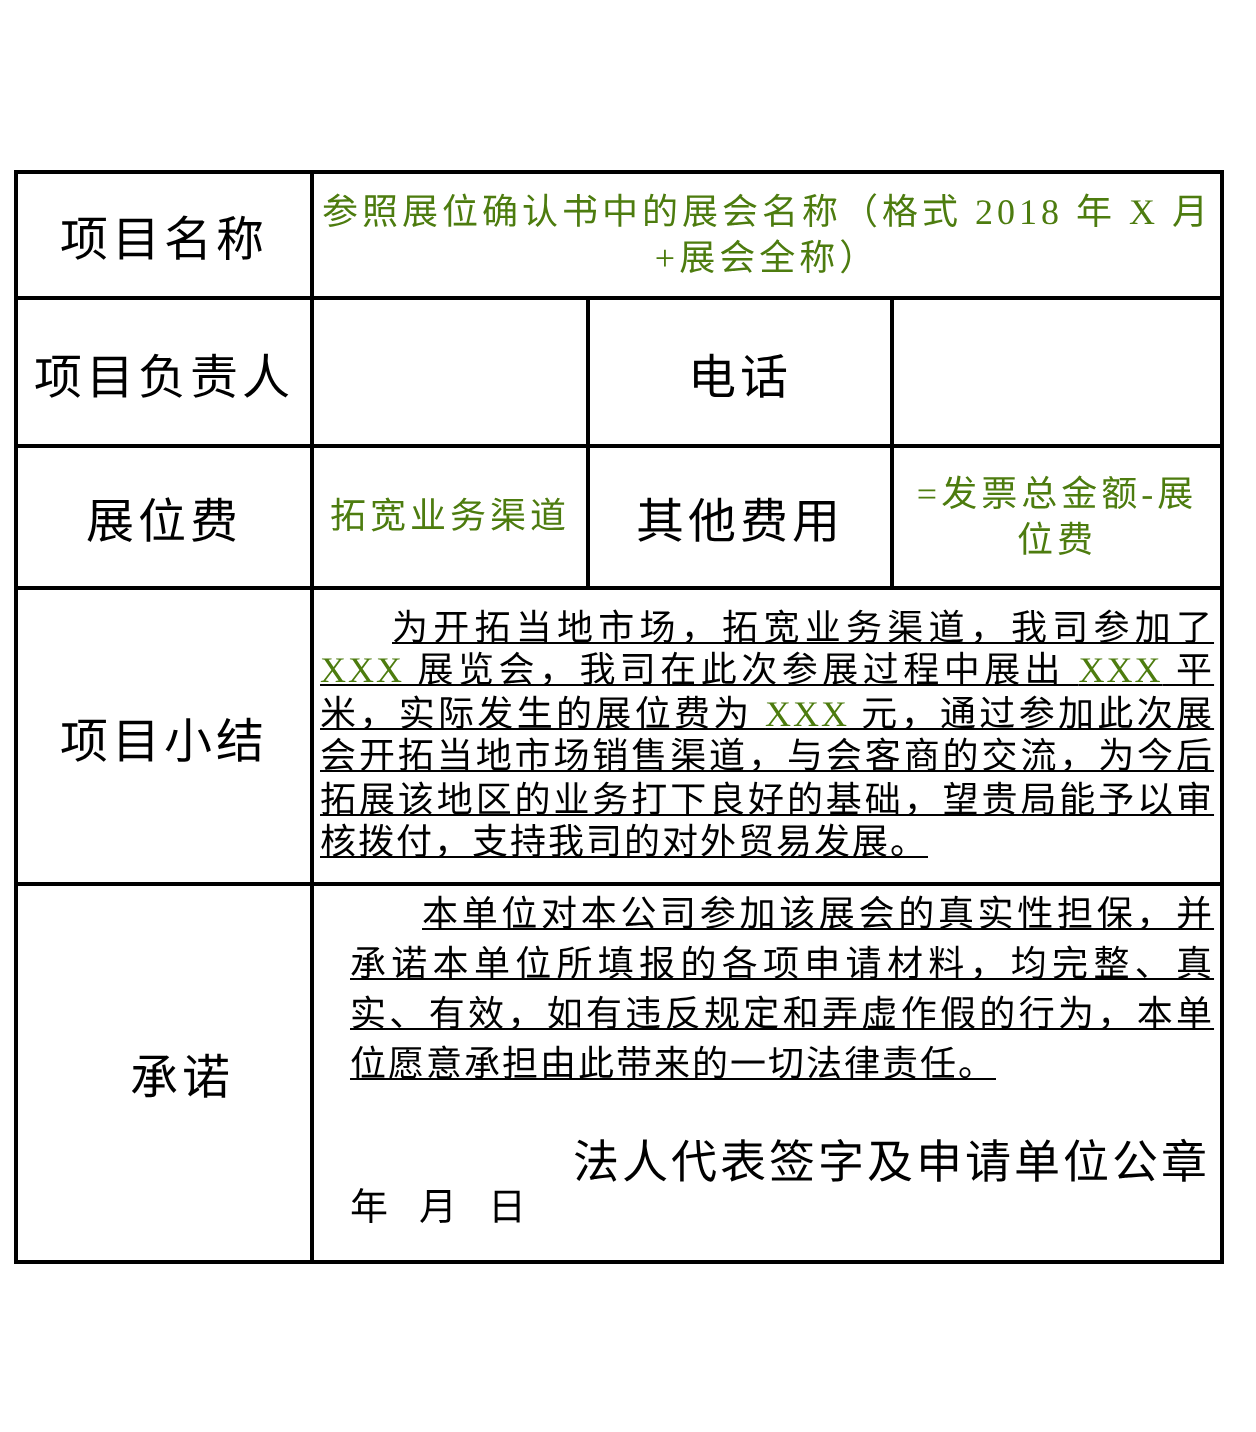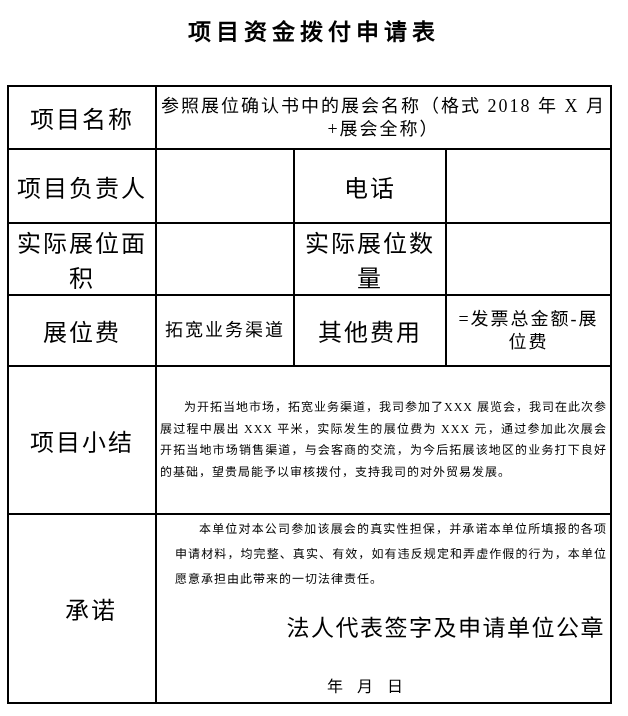--- a/index.html
+++ b/index.html
@@ -33,66 +33,65 @@
   .r3 td { height: 68px; }
   .r4 td { height: 69px; }
   .r5 td { height: 146px; }
   .r6 td { height: 185px; padding-left: 18px; }
 
   .label {
     text-align: center;
     font-size: 24px;
     letter-spacing: 2px;
   }
-  .red { color: #000000; }
+  .red { color: #4d7c0f; }
 
   .value-red {
     text-align: center;
     font-size: 18px;
     line-height: 23px;
     letter-spacing: 2px;
     padding: 0 4px;
   }
 
   .para-cell { padding: 0 3px; }
   .para {
     margin: 0;
-    font-size: 12px;
+    font-size: 18px;
     line-height: 21.5px;
     letter-spacing: 1px;
     text-align: justify;
     text-indent: 2em;
+    text-decoration: underline;
   }
 
   .commit-cell { vertical-align: top; padding: 2px 3px 0 3px; }
   .commit-para { line-height: 25px; }
   .sig-line {
     margin-top: 25px;
     text-align: right;
     font-size: 23px;
     letter-spacing: 1.5px;
     line-height: 23px;
     padding-right: 2px;
   }
   .date-line {
-    text-align: center;
-    font-size: 16px;
+    text-align: left;
+    font-size: 19px;
     letter-spacing: 2px;
     line-height: 23px;
     padding-right: 50px;
     white-space: pre;
-    margin-top: 35px;
   }
 </style>
 </head>
 <body>
 
 <div class="page">
 
-  <div class="doc-title">项目资金拨付申请表</div>
 
   <table class="form-table">
     <colgroup>
       <col style="width:148px">
       <col style="width:138px">
       <col style="width:152px">
       <col style="width:165px">
     </colgroup>
 
     <tbody>
@@ -101,26 +100,20 @@
       <td colspan="3" class="value-red red">参照展位确认书中的展会名称（格式 2018 年 X 月+展会全称）</td>
     </tr>
 
     <tr class="r2">
       <td class="label">项目负责人</td>
       <td></td>
       <td class="label">电话</td>
       <td></td>
     </tr>
 
-    <tr class="r3">
-      <td class="label">实际展位面积</td>
-      <td></td>
-      <td class="label">实际展位数量</td>
-      <td></td>
-    </tr>
 
     <tr class="r4">
       <td class="label">展位费</td>
       <td class="value-red red">拓宽业务渠道</td>
       <td class="label">其他费用</td>
       <td class="value-red red">=发票总金额-展位费</td>
     </tr>
 
     <tr class="r5">
       <td class="label">项目小结</td>

